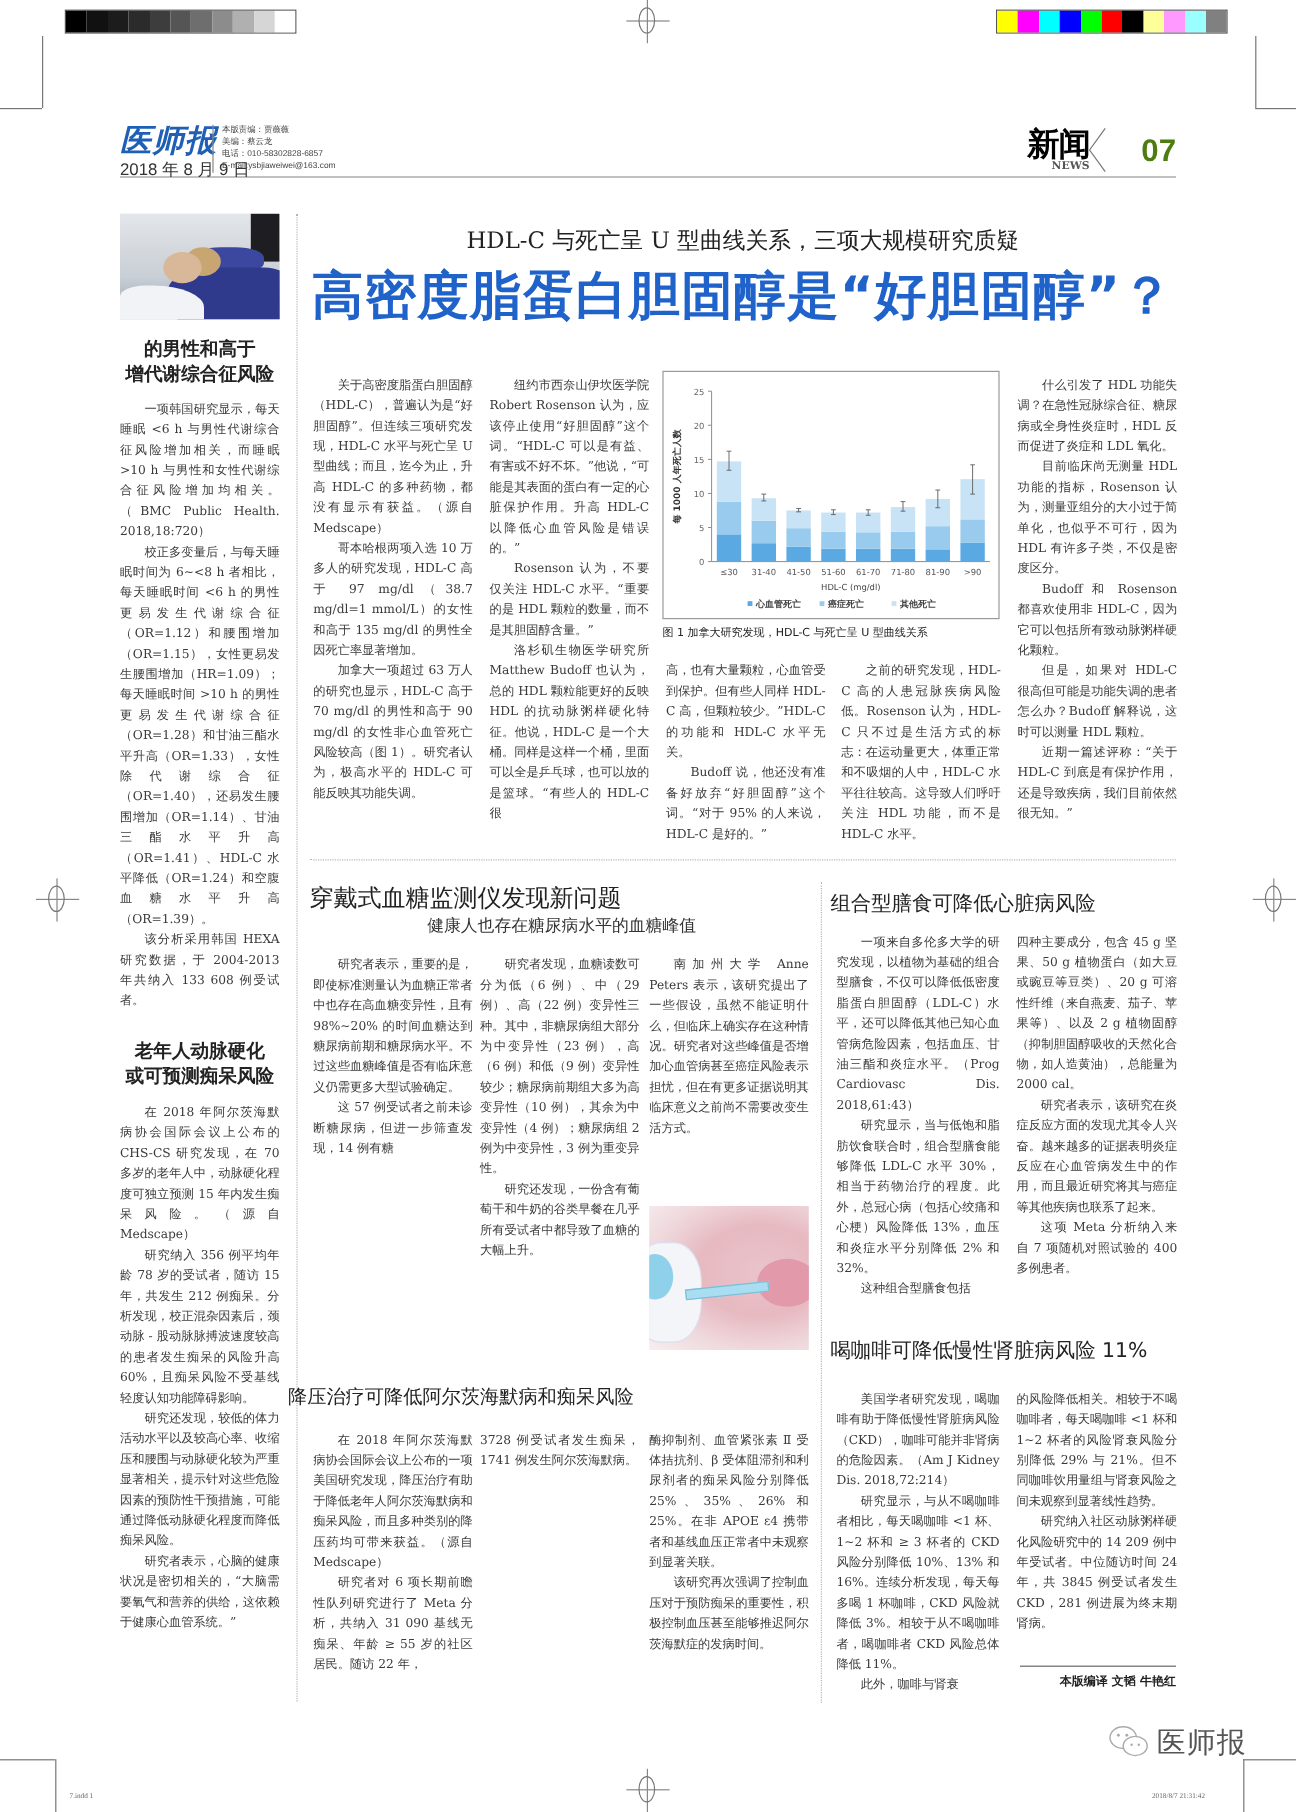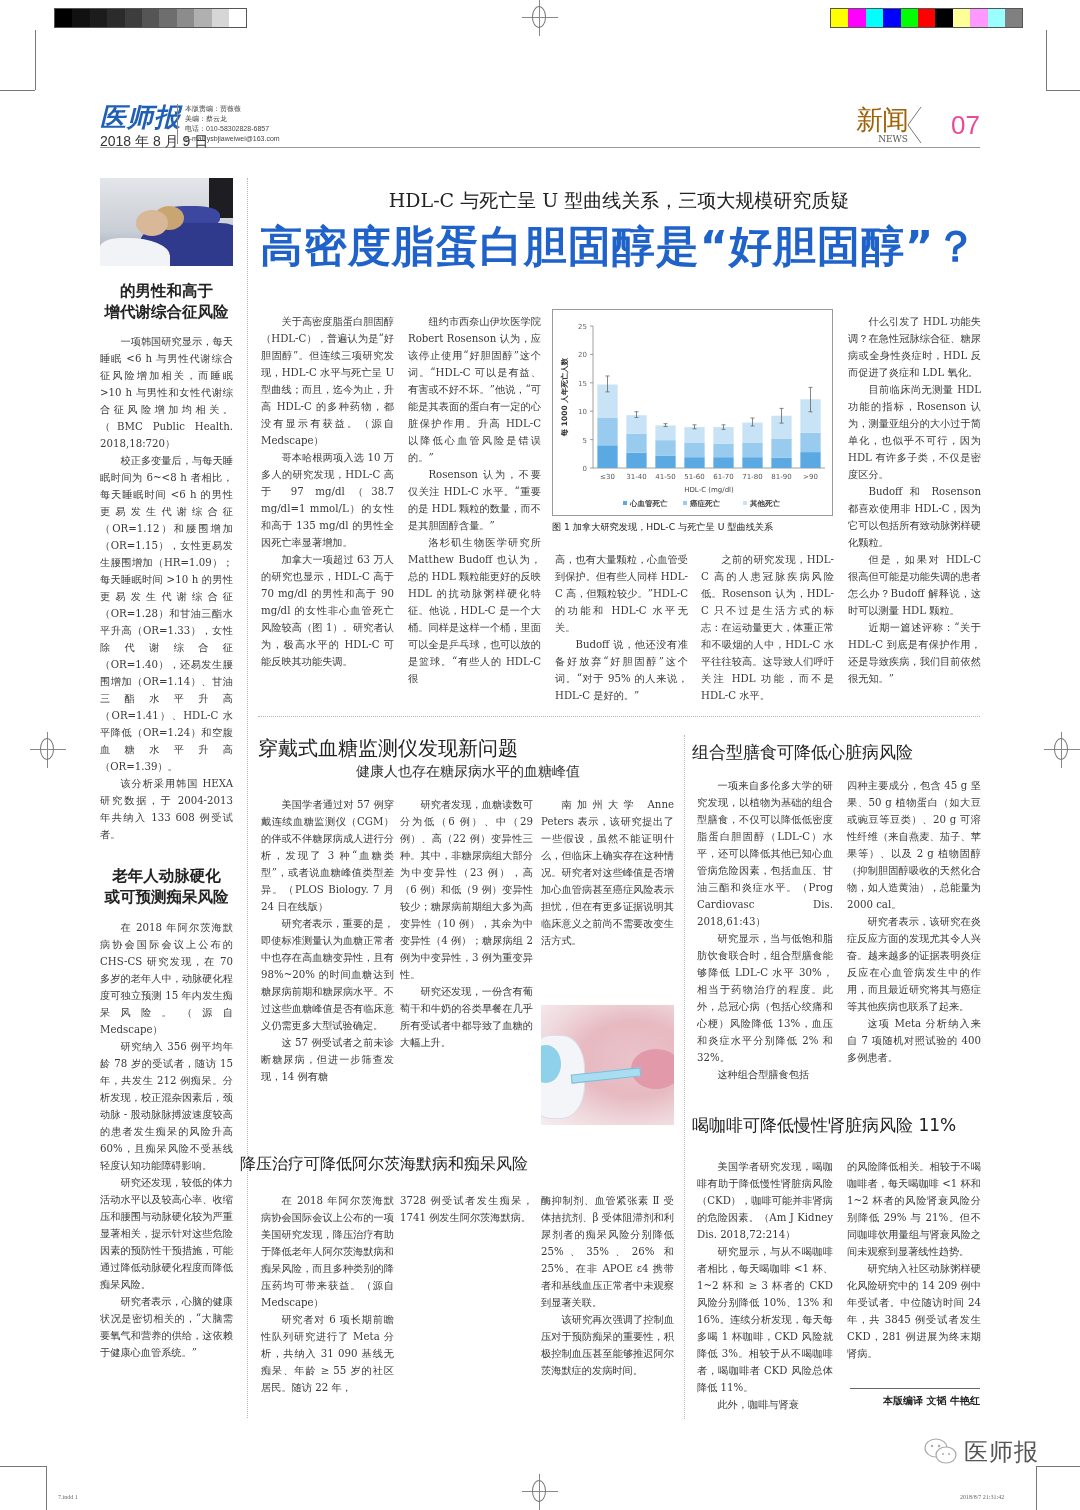--- a/index.html
+++ b/index.html
@@ -14,24 +14,24 @@
   .reg .h { position: absolute; left: 0; right: 0; top: 17px; height: 1px; background: #888; }
   .reg .v { position: absolute; top: 0; bottom: 0; left: 17px; width: 1px; background: #888; }
   .reg .o { position: absolute; left: 10px; top: 6px; width: 14px; height: 22px; border: 1px solid #777; border-radius: 50%; }
 
   
   .masthead { position: absolute; left: 100px; top: 100px; width: 880px; height: 48px; border-bottom: 1.5px solid #999; }
   .logo { position: absolute; left: 0; top: 0; font-family: "DejaVu Serif", serif; font-style: italic; font-weight: bold; color: #1f5fb5; font-size: 26px; letter-spacing: 1px; }
   .pubdate { position: absolute; left: 0; top: 33px; font-size: 14px; font-family: "Liberation Sans", sans-serif; color: #333; }
   .mast-sep { position: absolute; left: 77px; top: 4px; width: 1px; height: 40px; background: #888; }
   .editors { position: absolute; left: 85px; top: 4px; font-family: "Liberation Sans", sans-serif; font-size: 7px; line-height: 10px; color: #444; }
-  .section-name { position: absolute; right: 72px; top: 2px; font-family: "Liberation Sans", sans-serif; font-weight: normal; font-size: 27px; color: #a16207; letter-spacing: -1px; }
-  .section-en { position: absolute; right: 72px; top: 34px; font-size: 9px; color: #555; }
+  .section-name { position: absolute; right: 72px; top: 2px; font-family: "Liberation Sans", sans-serif; font-weight: bold; font-size: 27px; color: #000000; letter-spacing: -1px; }
+  .section-en { position: absolute; right: 72px; top: 34px; font-size: 9px; color: #555; font-weight: bold; }
   .chev { position: absolute; right: 58px; top: 6px; width: 16px; height: 38px; }
-  .pageno { position: absolute; right: 0; top: 10px; font-family: "Liberation Sans", sans-serif; font-weight: normal; font-size: 26px; color: #ec4899; }
+  .pageno { position: absolute; right: 0; top: 10px; font-family: "Liberation Sans", sans-serif; font-weight: bold; font-size: 26px; color: #4d7c0f; }
 
   
   .side { position: absolute; left: 100px; width: 133px; }
   .side-photo { position: absolute; left: 100px; top: 178px; width: 133px; height: 88px; background: linear-gradient(180deg,#e3e6ea 0%,#d4d8dd 35%,#c9cfd6 60%,#9aa0b4 100%); overflow: hidden; }
   .side-photo .pillow { position: absolute; left: 40px; top: 45px; width: 100px; height: 48px; background: #2f3a8c; border-radius: 40% 20% 10% 30%; }
   .side-photo .pillow2 { position: absolute; left: 60px; top: 28px; width: 60px; height: 22px; background: #3c47a0; border-radius: 40%; }
   .side-photo .face { position: absolute; left: 36px; top: 32px; width: 32px; height: 26px; background: #d9b89a; border-radius: 50%; }
   .side-photo .hair { position: absolute; left: 54px; top: 28px; width: 30px; height: 24px; background: #c9a572; border-radius: 50%; }
   .side-photo .sheet { position: absolute; left: 0; top: 60px; width: 70px; height: 30px; background: #f2f3f6; border-radius: 30% 60% 0 0; }
   .side-photo .frame { position: absolute; right: 0; top: 0; width: 24px; height: 40px; background: #1d1d22; }
@@ -289,21 +289,20 @@
   <p class="body">但是，如果对 HDL-C 很高但可能是功能失调的患者怎么办？Budoff 解释说，这时可以测量 HDL 颗粒。</p>
   <p class="body">近期一篇述评称：“关于 HDL-C 到底是有保护作用，还是导致疾病，我们目前依然很无知。”</p>
 </div>
 
 <div class="hdots" style="left:258px;top:716px;width:722px;"></div>
 
 <div class="art-head" style="left:258px;top:735px;width:420px;font-size:20px;">穿戴式血糖监测仪发现新问题</div>
 <div class="art-sub" style="left:258px;top:763px;width:420px;font-size:14px;">健康人也存在糖尿病水平的血糖峰值</div>
 
 <div class="col" style="left:261px;top:796px;width:133px;">
-  <p class="body">美国学者通过对 57 例穿戴连续血糖监测仪（CGM）的伴或不伴糖尿病成人进行分析，发现了 3 种“血糖类型”，或者说血糖峰值类型差异。（PLOS Biology. 7 月 24 日在线版）</p>
   <p class="body">研究者表示，重要的是，即使标准测量认为血糖正常者中也存在高血糖变异性，且有 98%~20% 的时间血糖达到糖尿病前期和糖尿病水平。不过这些血糖峰值是否有临床意义仍需更多大型试验确定。</p>
   <p class="body">这 57 例受试者之前未诊断糖尿病，但进一步筛查发现，14 例有糖</p>
 </div>
 <div class="col" style="left:400px;top:796px;width:133px;">
   <p class="body">研究者发现，血糖读数可分为低（6 例）、中（29 例）、高（22 例）变异性三种。其中，非糖尿病组大部分为中变异性（23 例），高（6 例）和低（9 例）变异性较少；糖尿病前期组大多为高变异性（10 例），其余为中变异性（4 例）；糖尿病组 2 例为中变异性，3 例为重变异性。</p>
   <p class="body">研究还发现，一份含有葡萄干和牛奶的谷类早餐在几乎所有受试者中都导致了血糖的大幅上升。</p>
 </div>
 <div class="col" style="left:541px;top:796px;width:133px;">
   <p class="body">南加州大学 Anne Peters 表示，该研究提出了一些假设，虽然不能证明什么，但临床上确实存在这种情况。研究者对这些峰值是否增加心血管病甚至癌症风险表示担忧，但在有更多证据说明其临床意义之前尚不需要改变生活方式。</p>
 </div>

